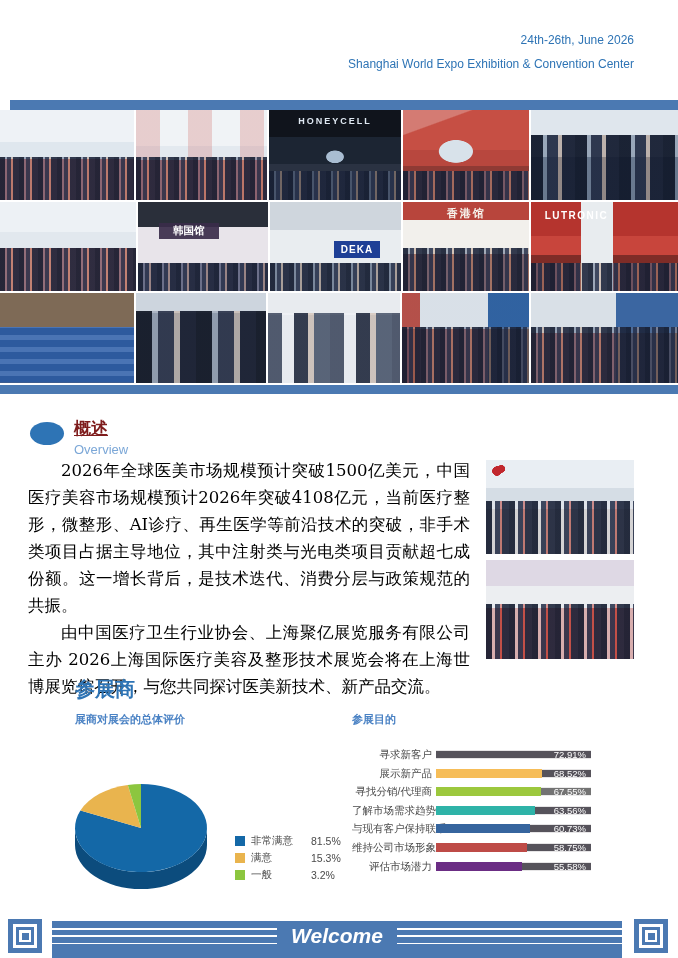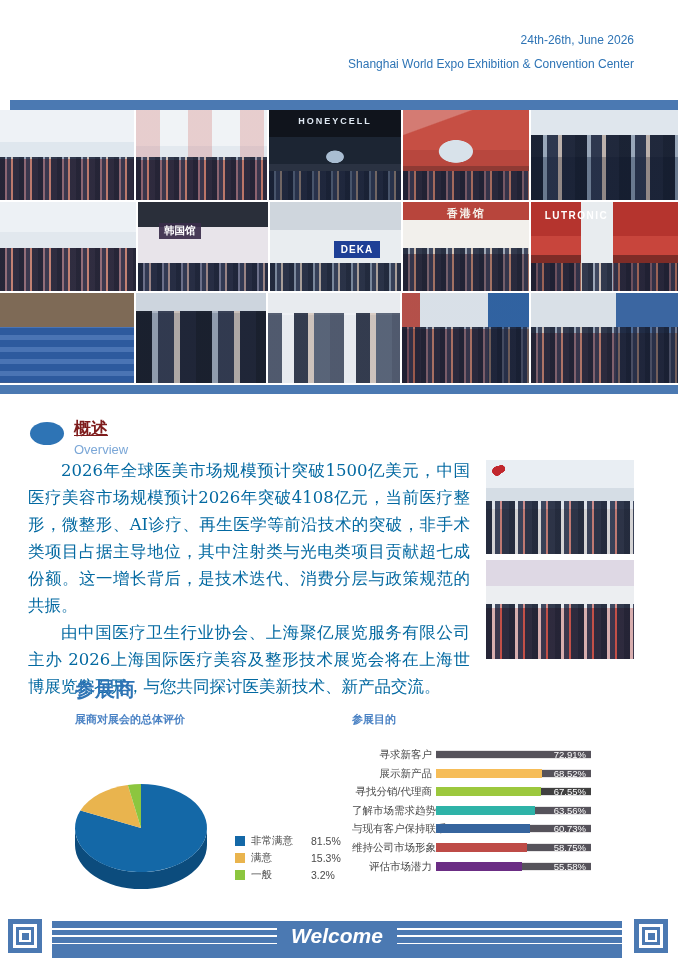--- a/index.html
+++ b/index.html
@@ -40,21 +40,21 @@
       radial-gradient(ellipse at 42% 46%, #d8e2ea 0 16%, rgba(0,0,0,0) 17%),
       linear-gradient(180deg,#c64f44 0 45%,#b8473e 45% 62%,#8f3a34 62%);flex:1.25;}
   .t5{background:linear-gradient(180deg,#dfe6ed 0 28%,#b9c6d2 28% 52%,#5a6a7e 52%);flex:1.45;}
   .t5::after{height:72%;background:repeating-linear-gradient(90deg,
       rgba(18,26,44,.95) 0 12px, rgba(120,136,160,.5) 12px 16px,
       rgba(34,44,68,.92) 16px 27px, rgba(190,160,140,.55) 27px 31px,
       rgba(24,32,52,.95) 31px 44px);}
   
   .t6{background:linear-gradient(180deg,#edf1f5 0 34%,#e2e8ee 34% 52%,#cf6a62 52%);flex:1.35;}
   .t7{background:linear-gradient(180deg,#2a2f3a 0 28%,#e8e4ea 28% 68%,#7a6f86 68%);flex:1.28;}
-  .t7 .tlabel{top:24%;left:16%;font-size:10.5px;background:rgba(58,44,74,.92);padding:1px 5px;}
+  .t7 .tlabel{top:24%;left:16%;font-size:10.5px;background:rgba(58,44,74,.92);padding:1px 14px;}
   .t8{background:linear-gradient(180deg,#cfd6dd 0 32%,#e9edf0 32% 68%,#9aa4ae 68%);flex:1.3;}
   .t8 .tlabel{top:44%;right:16%;font-size:10px;background:#1E3F96;padding:3px 7px;letter-spacing:1px;}
   .t9{background:linear-gradient(180deg,#b8453c 0 20%,#f2f0ec 20% 58%,#8d4a42 58%);flex:1.25;}
   .t9 .tlabel{top:5%;left:50%;transform:translateX(-50%);font-size:11px;color:#f6f3ec;letter-spacing:2px;}
   .t10{background:linear-gradient(90deg, rgba(0,0,0,0) 34%, #e8ecef 34% 56%, rgba(0,0,0,0) 56%),
        linear-gradient(180deg,#b5342e 0 38%,#c8453c 38% 60%,#7e2c27 60%);flex:1.45;}
   .t10 .tlabel{top:9%;left:9%;font-size:10px;letter-spacing:1.5px;}
   
   .t11{background:
        repeating-linear-gradient(0deg,#2d5a9e 0 7px,#4a74b4 7px 12px),
@@ -79,21 +79,21 @@
   .t15{background:linear-gradient(90deg,#e9edf1 0 58%,#3f6ca8 58%),
        linear-gradient(180deg,#eef1f4 0 44%,#b5544c 44%);background-blend-mode:multiply;flex:1.45;}
 
   
   .ov-head{position:absolute;left:30px;top:420px;display:flex;align-items:flex-start;}
   .ov-icon{width:34px;height:23px;border-radius:50%;background:#2E74B5;margin-right:10px;margin-top:2px;}
   .ov-cn{font-size:17px;font-weight:bold;color:#7f1d1d;text-decoration:underline;line-height:1.1;}
   .ov-en{font-size:13px;color:#7BA7D7;margin-top:3px;}
   .ov-text{position:absolute;left:28px;top:457px;width:442px;
     font-family:"DejaVu Serif","Liberation Serif",serif;
-    font-size:16.5px;line-height:27px;color:#0369a1;text-align:justify;}
+    font-size:16.5px;line-height:27px;color:#000000;text-align:justify;}
   .ov-text p{margin:0;text-indent:2em;}
   .side-photos{position:absolute;left:486px;top:460px;width:148px;display:flex;flex-direction:column;gap:6px;}
   .sp{position:relative;overflow:hidden;}
   .sp1{height:94px;background:linear-gradient(180deg,#e9eef3 0 30%,#d5dde5 30% 52%,#b8b2ac 52%);}
   .sp1::before{content:"";position:absolute;top:5px;left:6px;width:13px;height:11px;
     background:radial-gradient(circle at 38% 55%,#C1272D 0 46%,rgba(0,0,0,0) 48%),
                radial-gradient(circle at 72% 35%,#C1272D 0 32%,rgba(0,0,0,0) 34%);z-index:2;}
   .sp2{height:99px;background:linear-gradient(180deg,#ded8e4 0 26%,#eceef1 26% 48%,#c2564e 48%);}
   .sp::after{content:"";position:absolute;left:0;right:0;bottom:0;height:56%;
     background:repeating-linear-gradient(90deg,
@@ -245,21 +245,21 @@
       <span class="b-label">展示新产品</span>
       <div class="b-track" style="background: rgb(86, 83, 91);">
         <div class="b-fill" style="width: 68.52%; background: rgb(246, 189, 88);"></div>
         <div class="b-rest">
           <span class="b-pct">68.52%</span>
         </div>
       </div>
     </div>
     <div class="b-row">
       <span class="b-label">寻找分销/代理商</span>
-      <div class="b-track" style="background: #404040;">
+      <div class="b-track" style="background: #737373;">
         <div class="b-fill" style="width: 67.55%; background: rgb(156, 200, 61);"></div>
         <div class="b-rest">
           <span class="b-pct">67.55%</span>
         </div>
       </div>
     </div>
     <div class="b-row">
       <span class="b-label">了解市场需求趋势</span>
       <div class="b-track" style="background: rgb(86, 83, 91);">
         <div class="b-fill" style="width: 63.56%; background: rgb(46, 179, 168);"></div>

